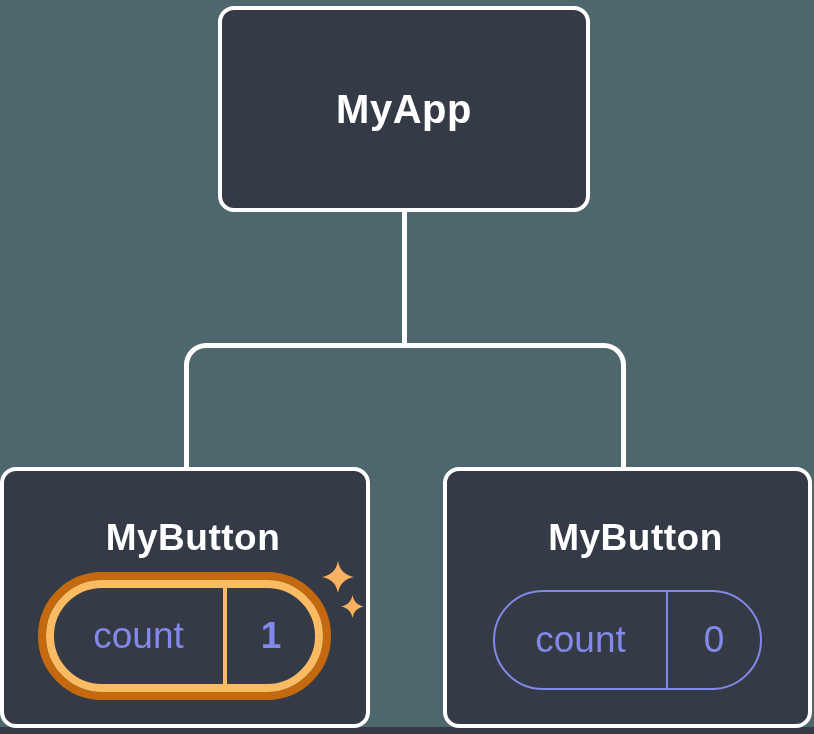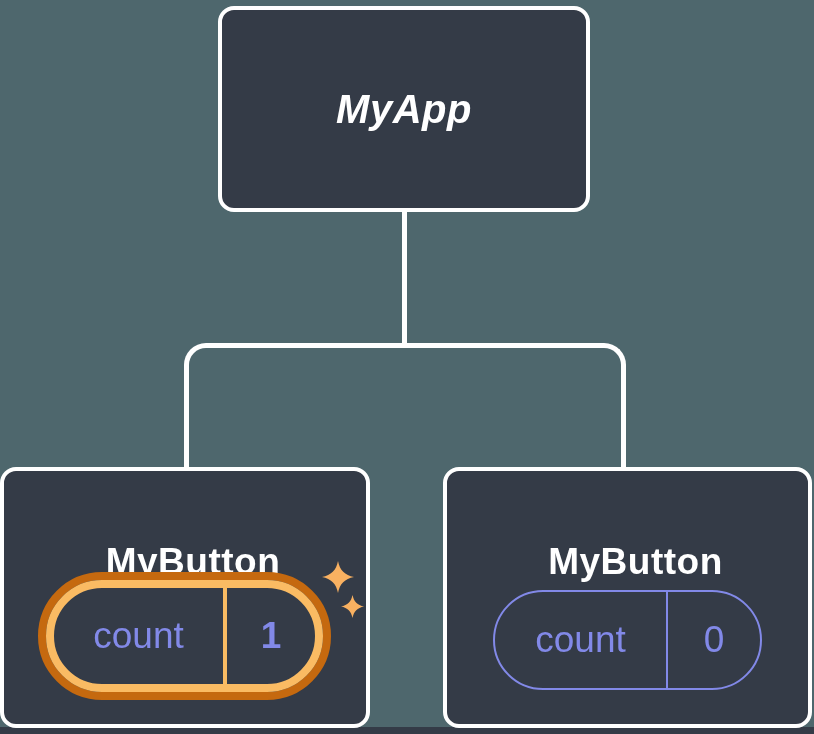--- a/index.html
+++ b/index.html
@@ -27,21 +27,21 @@
   .node {
     position: absolute;
     background: var(--node-fill);
     border: 4px solid var(--node-border);
     border-radius: 16px;
     z-index: 2;
   }
   .node-root {
     left: 218px; top: 6px;
     width: 372px; height: 206px;
-    display: flex; align-items: center; justify-content: center; font-style: italic;
+    display: flex; align-items: center; justify-content: center;
   }
   .node-root .node-label {
     color: #fff;
     font-size: 40px;
     font-weight: 700;
     letter-spacing: 0.5px;
   }
 
   
   .connector-stem {
@@ -72,21 +72,20 @@
 
   .node-title {
     position: absolute;
     left: 16px; right: 0;
     top: 46px;
     text-align: center;
     color: #fff;
     font-size: 37px;
     font-weight: 700;
     letter-spacing: 0.5px;
-    margin-top: 24px;
   }
 
   
   .pill {
     position: absolute;
     border: 2px solid var(--state-purple);
     border-radius: 52px;
     display: flex;
     align-items: stretch;
     overflow: hidden;

